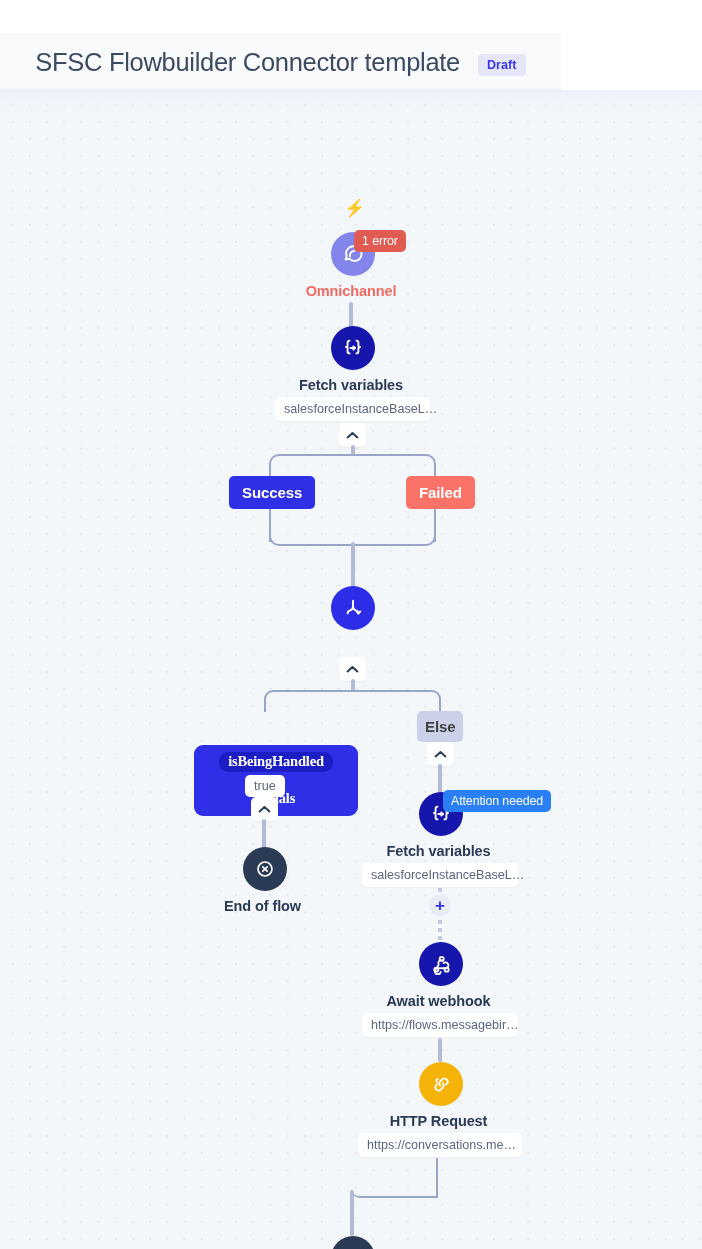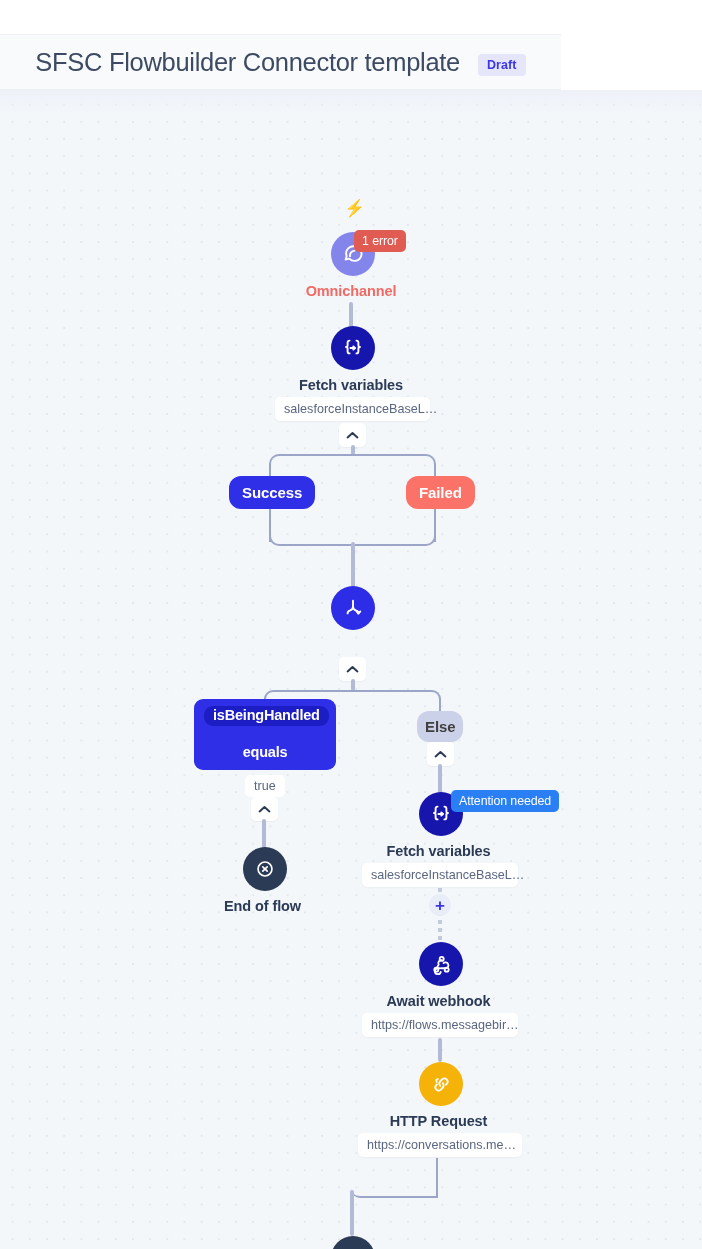--- a/index.html
+++ b/index.html
@@ -150,26 +150,26 @@
     position: absolute;
     border-radius: 5px;
     font-size: 12.4px;
     font-weight: 400;
     color: #ffffff;
     padding: 4px 8px;
     white-space: nowrap;
     letter-spacing: -0.1px;
   }
   .badge-error { background: #e05b52; }
-  .badge-attn  { background: #2b7ff5; margin-left: 8px; }
+  .badge-attn  { background: #2b7ff5; }
 
   
   .pill {
     position: absolute;
-    border-radius: 12px;
+    border-radius: 5px;
     font-size: 15px;
     font-weight: 700;
     color: #ffffff;
     padding: 8px 13px;
     white-space: nowrap;
     text-align: center;
     letter-spacing: -0.1px;
   }
   .pill-success { background: #2f2fe8; }
   .pill-failed  { background: #fa7268; }
@@ -295,21 +295,21 @@
     <svg width="13" height="9" viewBox="0 0 13 9" fill="none" stroke="#2b3a55" stroke-width="2" stroke-linecap="round" stroke-linejoin="round">
       <path d="M1.6 6.4 6.5 2l4.9 4.4"></path>
     </svg>
   </div>
 
   <div class="line-v" style="left:351px; top:589px; height:12px;"></div>
   <div class="elbow" style="left:264px; top:600px; width:177px; height:22px;
        border-top-width:2.5px; border-left-width:2.5px; border-right-width:2.5px;
        border-top-left-radius:9px; border-top-right-radius:9px;"></div>
 
-  <div class="pill-cond" style="left:194px; top:609px; width:142px;">
+  <div class="pill-cond" style="left:194px; top:655px; width:164px;font-family:Liberation Serif, serif;">
     <span class="inner">isBeingHandled</span>
     <span class="opline">equals</span>
   </div>
   <div class="tinychip" style="left:245px; top:678px;margin-top:7px;">true</div>
 
   <div class="chev" style="left:251px; top:707px;">
     <svg width="13" height="9" viewBox="0 0 13 9" fill="none" stroke="#2b3a55" stroke-width="2" stroke-linecap="round" stroke-linejoin="round">
       <path d="M1.6 6.4 6.5 2l4.9 4.4"></path>
     </svg>
   </div>

